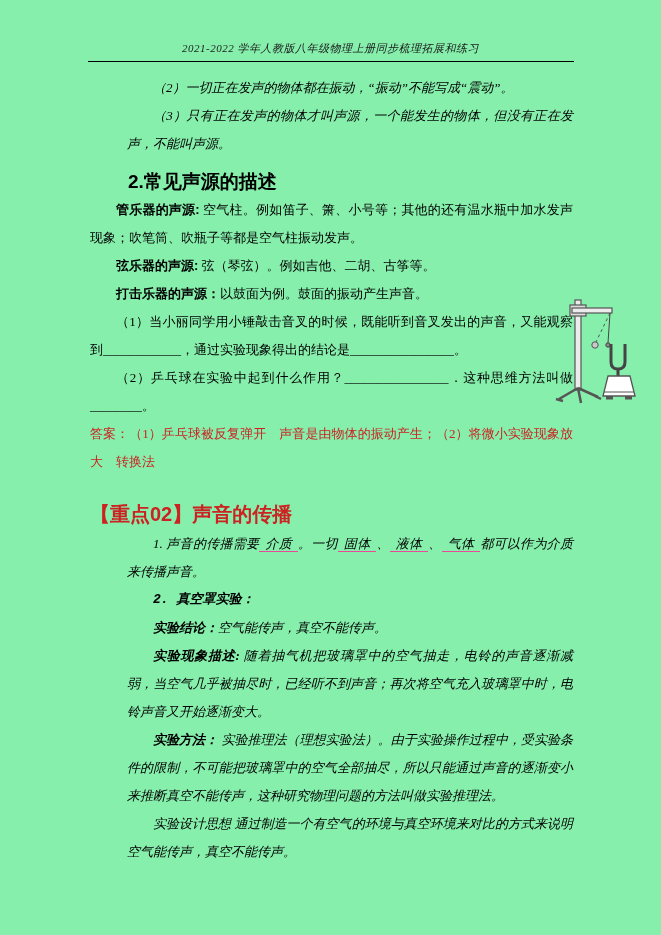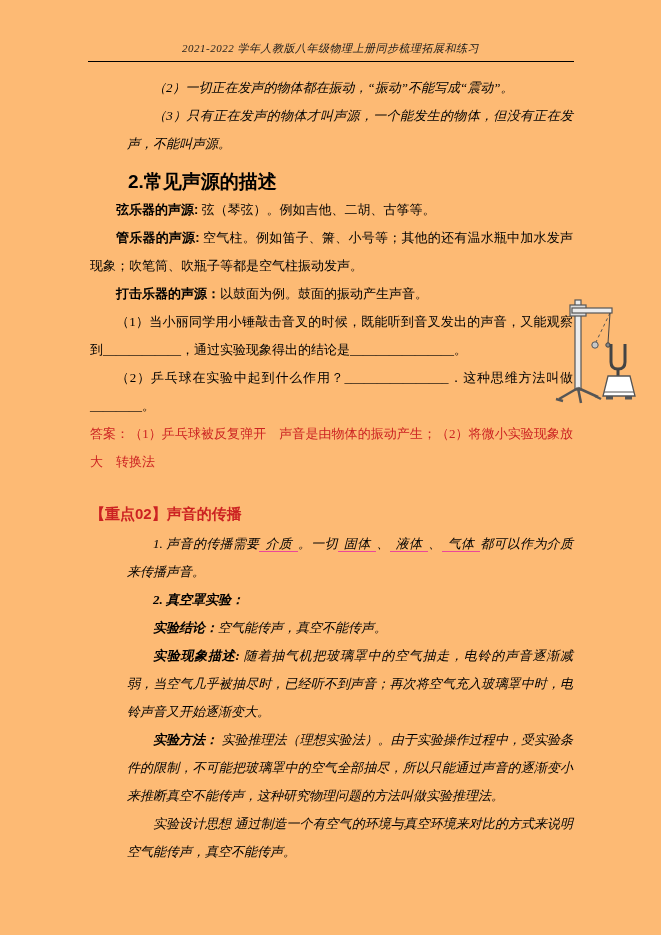--- a/index.html
+++ b/index.html
@@ -1,20 +1,20 @@
 <!DOCTYPE html>
 <html><head>
 <meta charset="utf-8">
 <style>
   * { margin:0; padding:0; box-sizing:border-box; }
   html,body { background:#ffffff; }
   .page {
     position:relative;
     width:661px; height:935px;
-    background:#fdba74;
+    background:#86efac;
     color:#000;
     font-family:"Liberation Serif","DejaVu Serif",serif;
     overflow:hidden;
   }
   .header {
     position:absolute; top:41px; left:0; right:0;
     text-align:center;
     font-size:11px;
     font-style:italic;
     color:#1a1a1a;
@@ -35,28 +35,28 @@
   .b { font-weight:bold; }
   .red { color:#cc2222; }
   .h-notes {
     font-family:"Liberation Sans","DejaVu Sans",sans-serif;
     font-weight:bold; font-size:19px;
     text-indent:2em; margin-top:10px;
   }
   .h-focus {
     margin-top:24px; margin-bottom:2px;
     font-family:"Liberation Sans","DejaVu Sans",sans-serif;
-    font-weight:bold; font-size:15px;
+    font-weight:bold; font-size:20px;
     color:#cc2222;
   }
   .u {
     border-bottom:1px solid #ec4899;
     padding:0 6px;
   }
-  .sub { font-weight:bold; }
+  .sub { font-weight:bold;font-family:Liberation Mono, monospace; }
   .figure {
     position:absolute; left:552px; top:292px;
   }
 </style>
 </head>
 <body>
 
 <div class="page">
 
   <div class="header">
@@ -64,23 +64,23 @@
   </div>
   <div class="rule"></div>
 
   <div class="content">
 
     <p class="indent kai">（2）一切正在发声的物体都在振动，“振动”不能写成“震动”。</p>
     <p class="indent kai">（3）只有正在发声的物体才叫声源，一个能发生的物体，但没有正在发声，不能叫声源。</p>
 
     <p class="h-notes">2.常见声源的描述</p>
 
+    <p class="indent"><span class="hei b">管乐器的声源:</span><span> 空气柱。例如笛子、箫、小号等；其他的还有温水瓶中加水发声现象；吹笔筒、吹瓶子等都是空气柱振动发声。</span></p>
+
     <p class="indent"><span class="hei b">弦乐器的声源:</span><span> 弦（琴弦）。例如吉他、二胡、古筝等。</span></p>
-
-    <p class="indent"><span class="hei b">管乐器的声源:</span><span> 空气柱。例如笛子、箫、小号等；其他的还有温水瓶中加水发声现象；吹笔筒、吹瓶子等都是空气柱振动发声。</span></p>
 
     <p class="indent"><span class="hei b">打击乐器的声源：</span><span>以鼓面为例。鼓面的振动产生声音。</span></p>
 
     <p class="indent">（1）当小丽同学用小锤敲击音叉的时候，既能听到音叉发出的声音，又能观察到____________，通过实验现象得出的结论是________________。</p>
     <p class="indent">（2）乒乓球在实验中起到什么作用？________________．这种思维方法叫做________。</p>
 
     <p class="red">答案：（1）乒乓球被反复弹开　声音是由物体的振动产生；（2）将微小实验现象放大　转换法</p>
 
     <p class="h-focus"><span>【重点02】</span><span>声音的传播</span></p>
 

